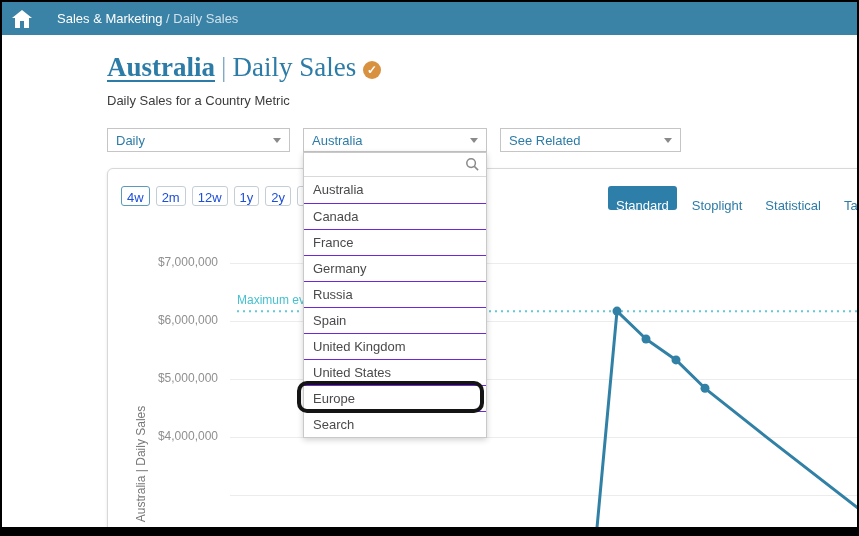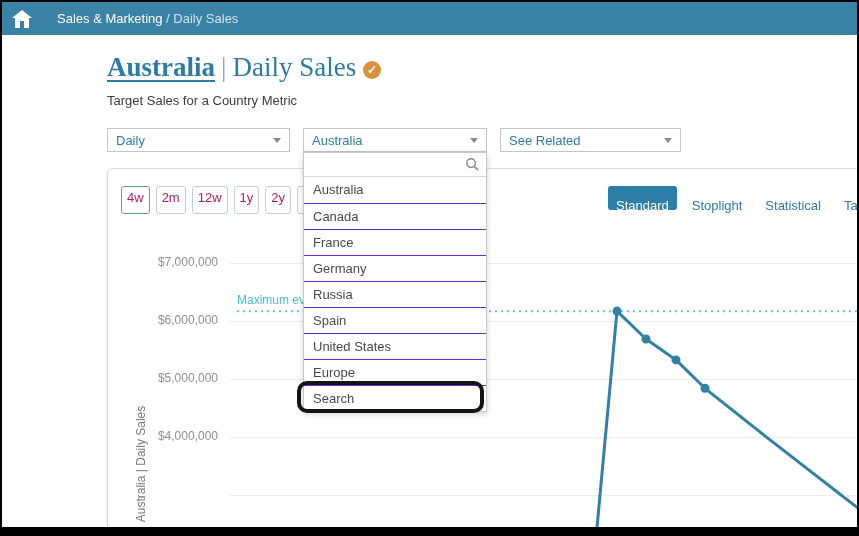--- a/index.html
+++ b/index.html
@@ -52,22 +52,22 @@
              border-top:1px solid #6d28d9; cursor:pointer; background:#fff; }
   .dd-item:first-of-type { border-top:none; }
   .annotation { position:absolute; left:297px; top:381px; width:187px; height:32px;
                 border:4px solid #141414; border-radius:10px; z-index:6; pointer-events:none; }
 
   
   .panel { position:absolute; left:107px; top:168px; width:772px; height:388px;
            border:1px solid #d8d8d8; border-radius:6px; box-shadow:0 1px 3px rgba(0,0,0,.10);
            background:#fff; z-index:0; }
   .ranges { position:absolute; left:121px; top:186px; display:flex; gap:6px; z-index:1; }
-  .range-btn { min-width:24px; padding:0 5px; height:28px; line-height:22px; text-align:center;
-               border:1px solid #c3ced6; border-radius:3px; color:#be185d; font-size:13px;
+  .range-btn { min-width:24px; padding:0 5px; height:20px; line-height:22px; text-align:center;
+               border:1px solid #c3ced6; border-radius:3px; color:#1d4ed8; font-size:13px;
                background:#fff; cursor:pointer; }
   .range-btn.selected { border-color:#5b9ab8; }
   .range-btn.partial { width:26px; padding:0; }
   .tabs { position:absolute; left:608px; top:186px; display:flex; gap:7px; z-index:1; }
   .tab { height:24px; line-height:24px; padding:8px 8px; font-size:13px; color:#2d7ca7;
          border-radius:3px; cursor:pointer; white-space:nowrap; }
   .tab.selected { background:#2d7ea8; color:#fff; }
 
   
   .ytick { position:absolute; left:120px; width:98px; text-align:right;
@@ -120,21 +120,21 @@
 <div class="tabs" id="tabs">
     <span class="tab selected">Standard</span>
     <span class="tab">Stoplight</span>
     <span class="tab">Statistical</span>
     <span class="tab">Target</span>
   </div>
 
 <div class="title">
   <span class="t1">Australia</span><span class="tsep">|</span><span class="t2">Daily Sales</span><span class="badge">✓</span>
 </div>
-<div class="subtitle">Target Sales for a Country Metric</div>
+<div class="subtitle">Daily Sales for a Country Metric</div>
 
 <div class="select sel-measure">
   <span>Daily</span>
   <span class="caret"></span>
 </div>
 <div class="select sel-dimension">
   <span>Australia</span>
   <span class="caret"></span>
 </div>
 <div class="select sel-related">
@@ -150,20 +150,21 @@
       <line x1="10" y1="10" x2="14" y2="14" stroke="#8a8a8a" stroke-width="1.6"></line>
     </svg>
   </div>
   <div id="dd-list">
       <div class="dd-item">Australia</div>
       <div class="dd-item">Canada</div>
       <div class="dd-item">France</div>
       <div class="dd-item">Germany</div>
       <div class="dd-item">Russia</div>
       <div class="dd-item">Spain</div>
+      <div class="dd-item">United Kingdom</div>
       <div class="dd-item">United States</div>
       <div class="dd-item">Europe</div>
       <div class="dd-item">Search</div>
     </div>
 </div>
 
 <div class="annotation"></div>
 
 <div class="topbar">
   <span class="home">

